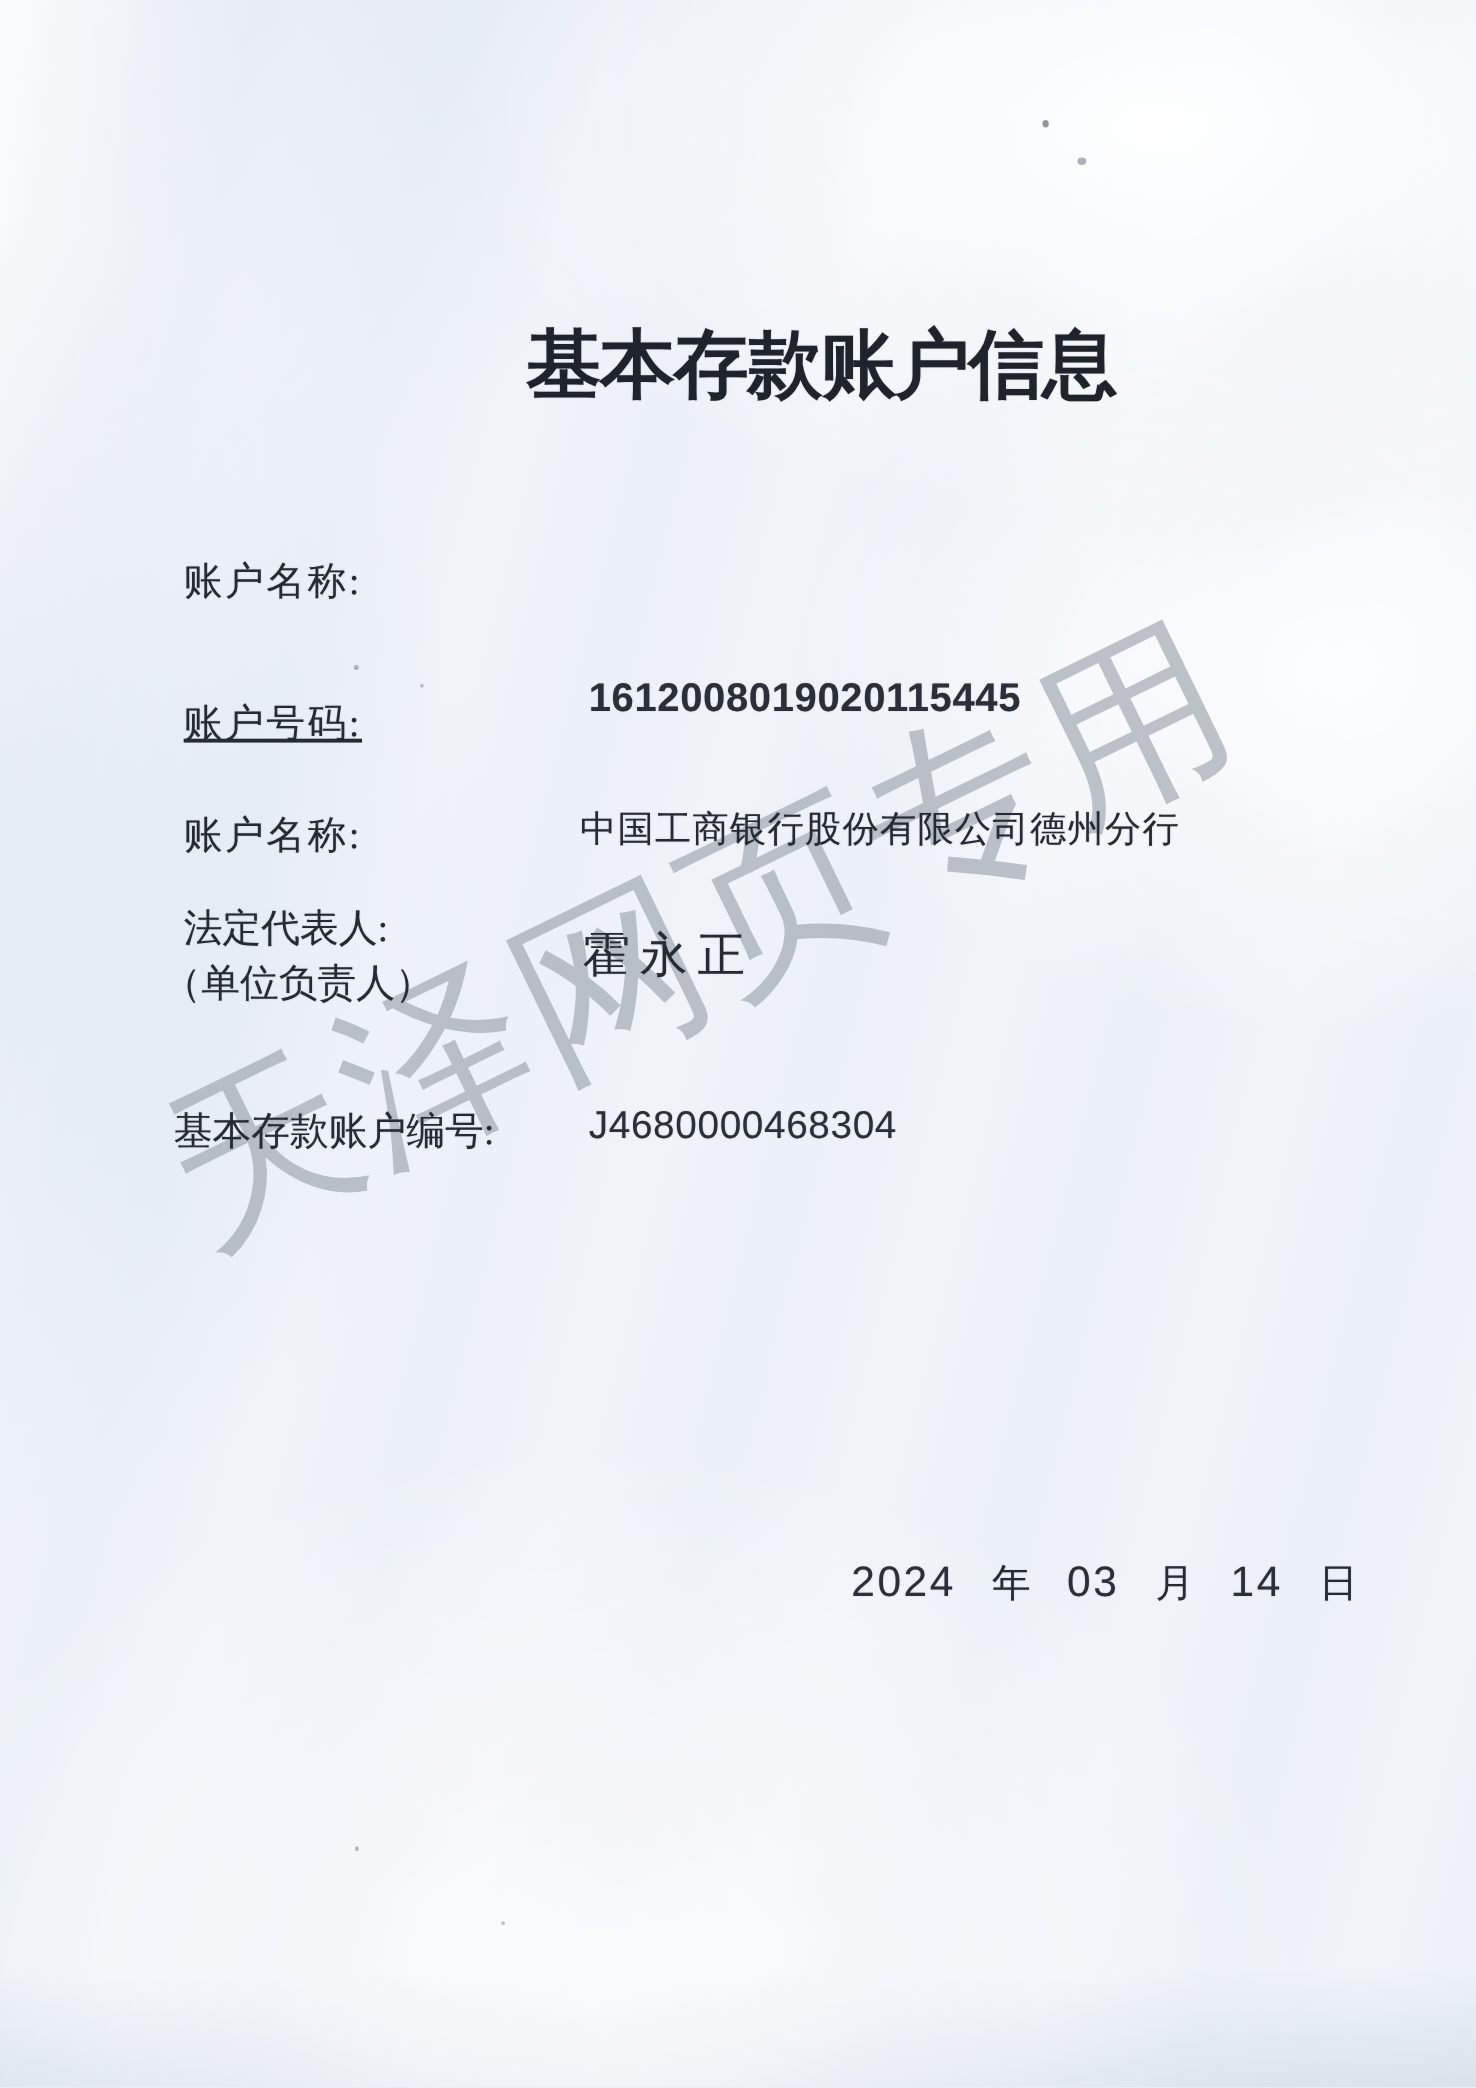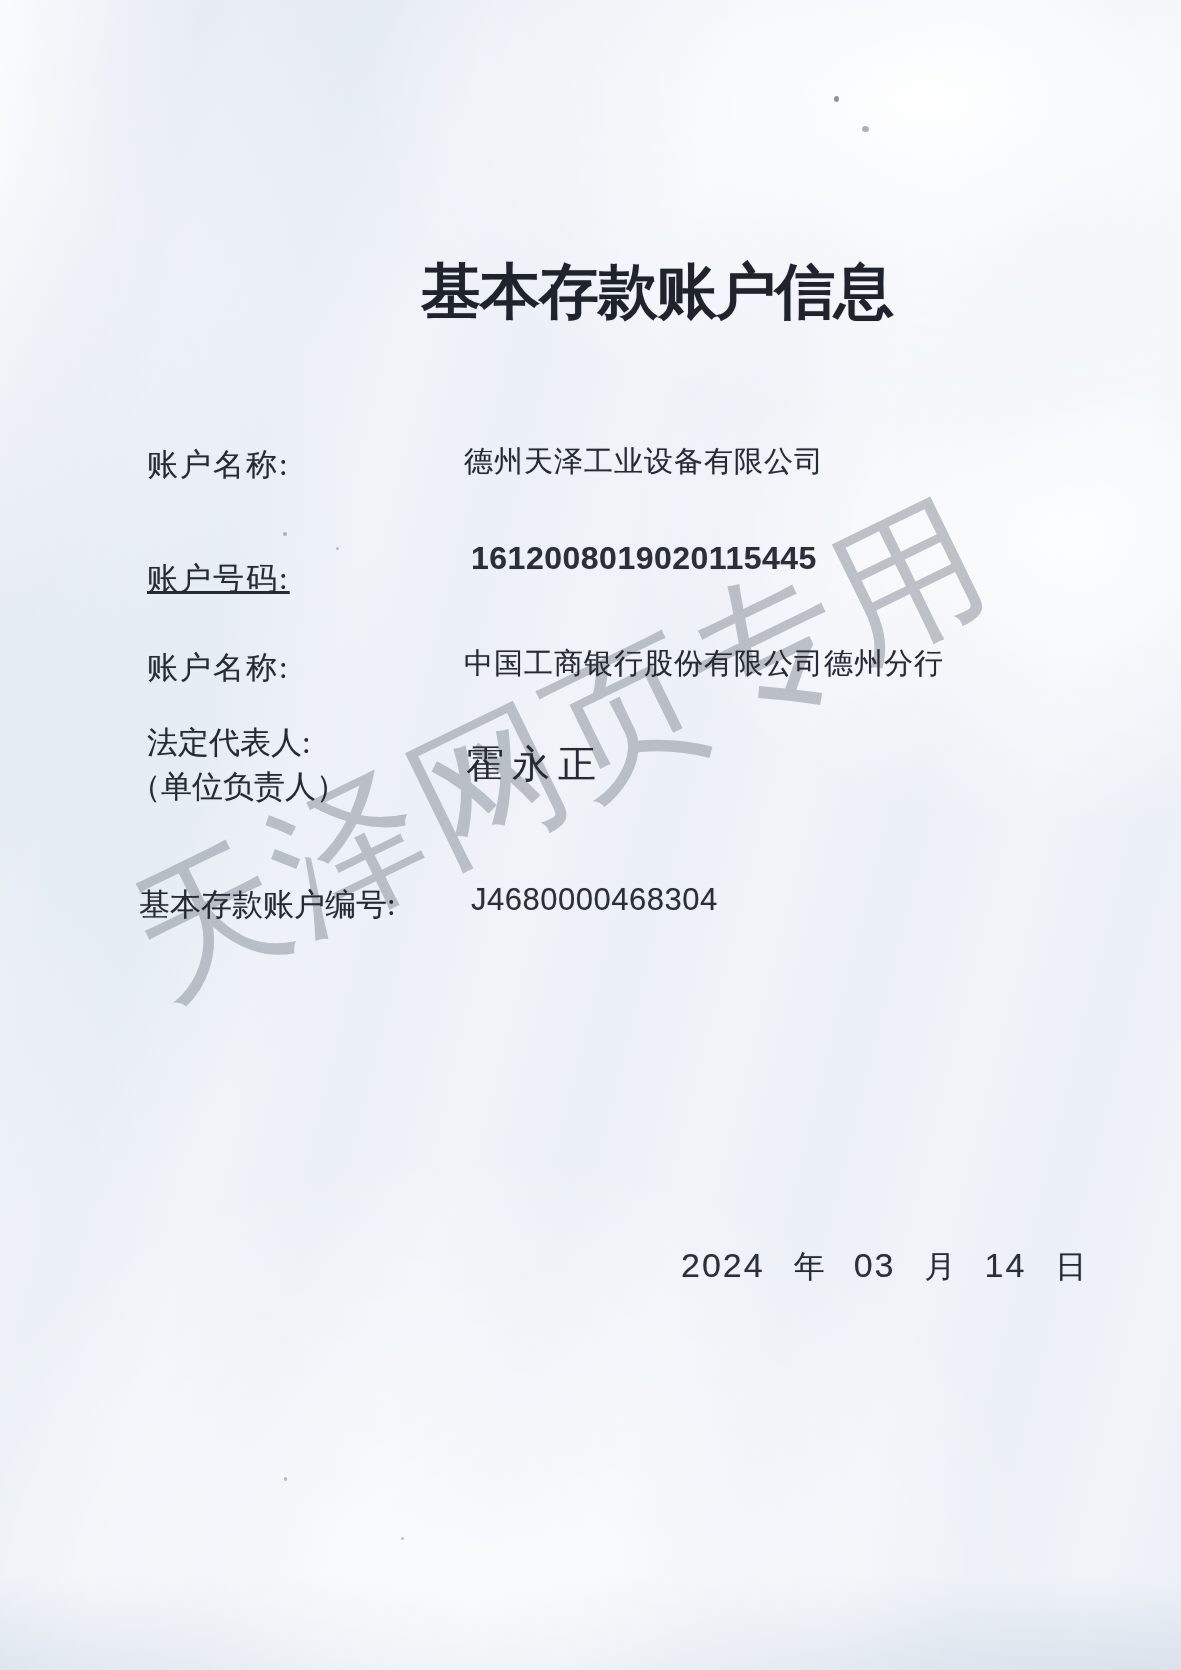--- a/index.html
+++ b/index.html
@@ -78,21 +78,20 @@
 </head>
 <body>
 
 <div class="paper">
 
   <div class="watermark">天泽网页专用</div>
 
   <div class="doc-title soft">基本存款账户信息</div>
 
   <div class="label soft r1-label">账户名称:</div>
-  <div class="value-cjk soft r1-value">德州天泽工业设备有限公司</div>
 
   <div class="label soft r2-label">账户号码:</div>
   <div class="value-num soft r2-value">1612008019020115445</div>
 
   <div class="label soft r3-label">账户名称:</div>
   <div class="value-cjk soft r3-value">中国工商银行股份有限公司德州分行</div>
 
   <div class="label soft r4-label">法定代表人:</div>
   <div class="label soft r4-sublabel">（单位负责人）</div>
   <div class="value-cjk soft r4-value">霍永正</div>

